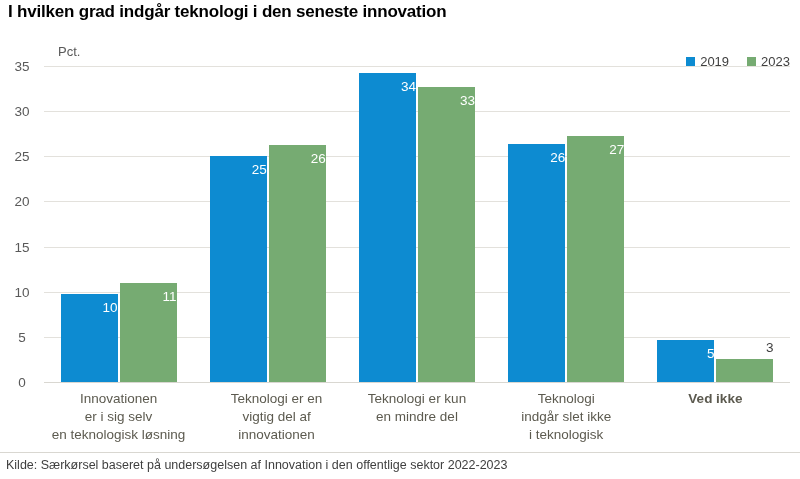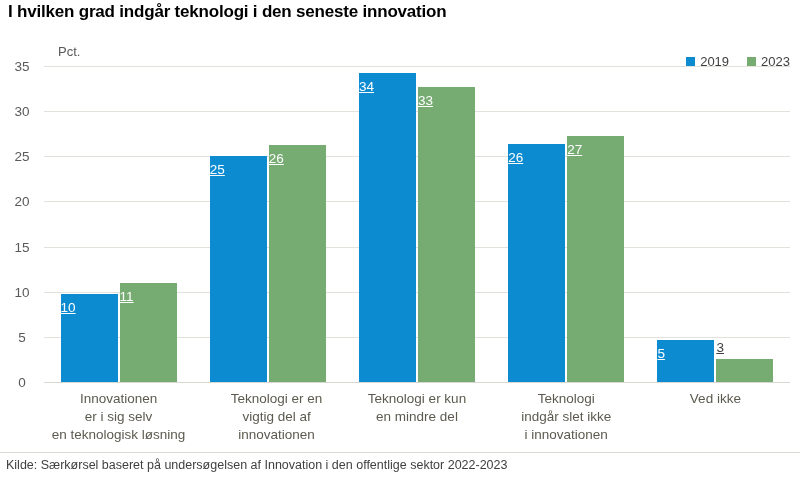--- a/index.html
+++ b/index.html
@@ -103,23 +103,22 @@
   .bar {
     position: absolute;
     bottom: 97px; 
   }
   .bar.s2019 { background: #0d8bd1; }
   .bar.s2023 { background: #76ab72; }
 
   .bar-label {
     position: absolute;
     font-size: 13.5px;
-    text-align: left;
+    text-align: right;
     white-space: nowrap;
-    text-decoration: underline;
   }
   .bar-label.inside {
     color: #ffffff;
   }
   .bar-label.outside {
     color: #3f3f3f;
   }
 
   
   .cat-label {
@@ -214,25 +213,25 @@
       <div>Teknologi er kun</div>
       <div>en mindre del</div>
     </div>
     <div class="bar s2019" style="left: 508.2px; width: 57px; height: 238.354px;"></div>
     <div class="bar-label inside" style="left: 508.2px; width: 57px; top: 149.646px;">26</div>
     <div class="bar s2023" style="left: 567.2px; width: 57px; height: 245.577px;"></div>
     <div class="bar-label inside" style="left: 567.2px; width: 57px; top: 142.423px;">27</div>
     <div class="cat-label" style="left: 491.6px; width: 149.2px;">
       <div>Teknologi</div>
       <div>indgår slet ikke</div>
-      <div>i innovationen</div>
+      <div>i teknologisk</div>
     </div>
     <div class="bar s2019" style="left: 657.4px; width: 57px; height: 41.5314px;"></div>
     <div class="bar-label inside" style="left: 657.4px; width: 57px; top: 346.469px;">5</div>
     <div class="bar s2023" style="left: 716.4px; width: 57px; height: 23.4743px;"></div>
     <div class="bar-label outside" style="left: 716.4px; width: 57px; top: 339.526px;">3</div>
-    <div class="cat-label" style="left: 640.8px; width: 149.2px;">
+    <div class="cat-label" style="left: 640.8px; width: 149.2px; font-weight: bold;">
       <div>Ved ikke</div>
     </div>
   </div>
 
 <div class="footer-rule"></div>
 <div class="source-note">Kilde: Særkørsel baseret på undersøgelsen af Innovation i den offentlige sektor 2022-2023</div>
 
 </body></html>

